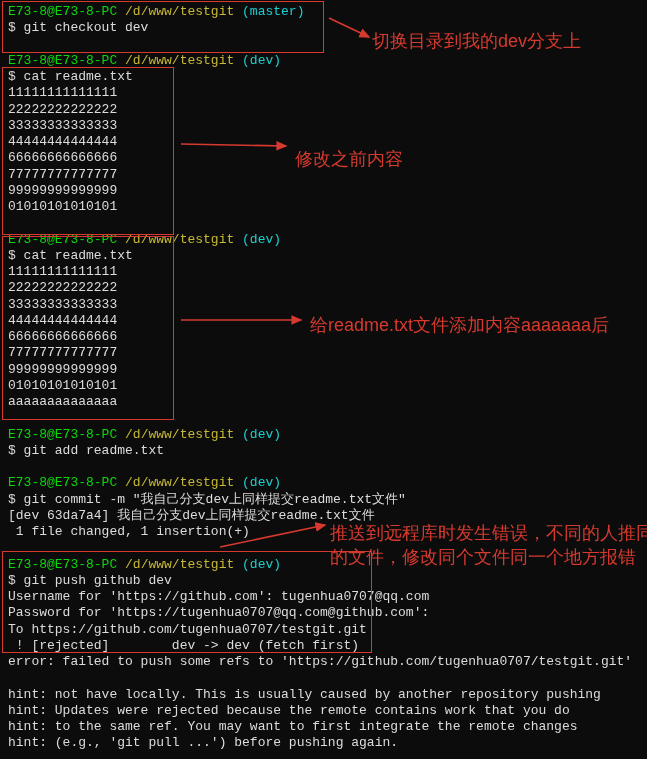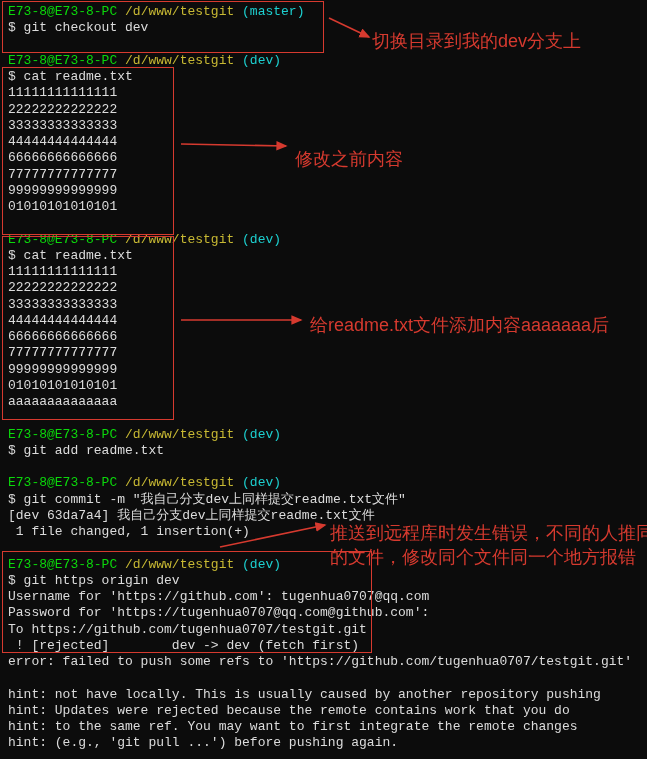--- a/index.html
+++ b/index.html
@@ -75,21 +75,21 @@
   <div class="line white">$ git add readme.txt</div>
   <div class="line">&nbsp;</div>
 
   <div class="line"><span class="green">E73-8@E73-8-PC </span><span class="yellow">/d/www/testgit </span><span class="cyan">(dev)</span></div>
   <div class="line white">$ git commit -m "我自己分支dev上同样提交readme.txt文件"</div>
   <div class="line white">[dev 63da7a4] 我自己分支dev上同样提交readme.txt文件</div>
   <div class="line white"> 1 file changed, 1 insertion(+)</div>
   <div class="line">&nbsp;</div>
 
   <div class="line"><span class="green">E73-8@E73-8-PC </span><span class="yellow">/d/www/testgit </span><span class="cyan">(dev)</span></div>
-  <div class="line white">$ git https origin dev</div>
+  <div class="line white">$ git push github dev</div>
   <div class="line white">Username for 'https://github.com': tugenhua0707@qq.com</div>
   <div class="line white">Password for 'https://tugenhua0707@qq.com@github.com':</div>
   <div class="line white">To https://github.com/tugenhua0707/testgit.git</div>
   <div class="line white"> ! [rejected]        dev -&gt; dev (fetch first)</div>
   <div class="line white">error: failed to push some refs to 'https://github.com/tugenhua0707/testgit.git'</div>
   <div class="line">&nbsp;</div>
   <div class="line white">hint: not have locally. This is usually caused by another repository pushing</div>
   <div class="line white">hint: Updates were rejected because the remote contains work that you do</div>
   <div class="line white">hint: to the same ref. You may want to first integrate the remote changes</div>
   <div class="line white">hint: (e.g., 'git pull ...') before pushing again.</div>

